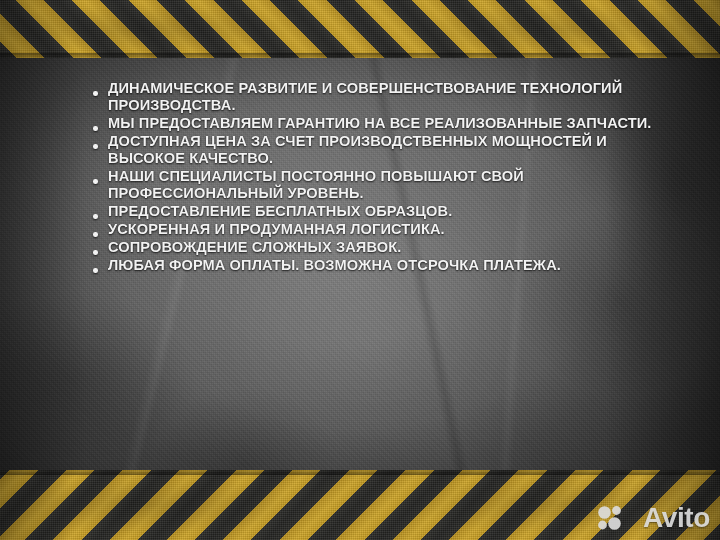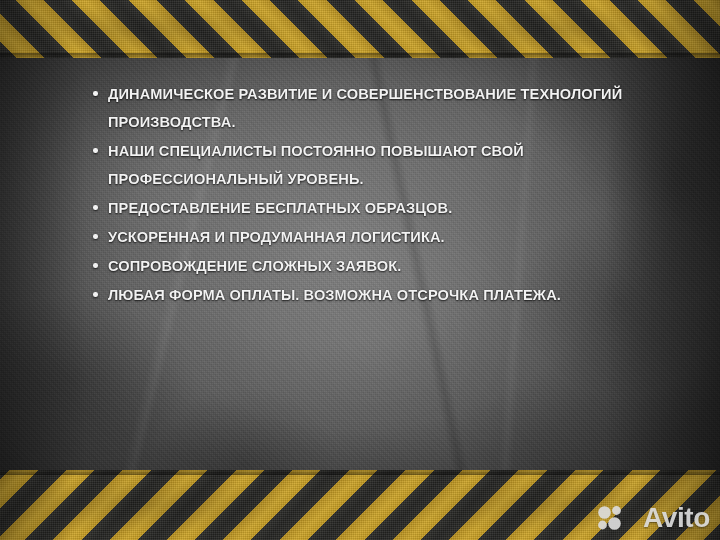--- a/index.html
+++ b/index.html
@@ -115,21 +115,21 @@
   }
   ul.bullets { list-style:none; }
 
   ul.bullets li {
     position:relative;
     padding-left:20px;
     margin-bottom:1px;
     color:#f2f2f2;
     font-size:14.6px;
     font-weight:bold;
-    line-height:28px;
+    line-height:17px;
     letter-spacing:.1px;
     text-transform:uppercase;
     text-shadow:0 1px 2px rgba(0,0,0,.75), 0 0 1px rgba(0,0,0,.6);
   }
   ul.bullets li::before {
     content:"";
     position:absolute;
     left:5px; top:11px;
     width:4.5px; height:4.5px;
     border-radius:50%;
@@ -170,20 +170,22 @@
   <div class="hazard hazard-top">
     <div class="stripes"></div>
     <div class="stripe-grain"></div>
     <div class="stripe-shade"></div>
     <div class="stripe-edge"></div>
   </div>
 
   <div class="content">
     <ul class="bullets">
       <li>ДИНАМИЧЕСКОЕ РАЗВИТИЕ И СОВЕРШЕНСТВОВАНИЕ ТЕХНОЛОГИЙ ПРОИЗВОДСТВА.</li>
+      <li>МЫ ПРЕДОСТАВЛЯЕМ ГАРАНТИЮ НА ВСЕ РЕАЛИЗОВАННЫЕ ЗАПЧАСТИ.</li>
+      <li>ДОСТУПНАЯ ЦЕНА ЗА СЧЕТ ПРОИЗВОДСТВЕННЫХ МОЩНОСТЕЙ И ВЫСОКОЕ КАЧЕСТВО.</li>
       <li>НАШИ СПЕЦИАЛИСТЫ ПОСТОЯННО ПОВЫШАЮТ СВОЙ ПРОФЕССИОНАЛЬНЫЙ УРОВЕНЬ.</li>
       <li>ПРЕДОСТАВЛЕНИЕ БЕСПЛАТНЫХ ОБРАЗЦОВ.</li>
       <li>УСКОРЕННАЯ И ПРОДУМАННАЯ ЛОГИСТИКА.</li>
       <li>СОПРОВОЖДЕНИЕ СЛОЖНЫХ ЗАЯВОК.</li>
       <li>ЛЮБАЯ ФОРМА ОПЛАТЫ. ВОЗМОЖНА ОТСРОЧКА ПЛАТЕЖА.</li>
     </ul>
   </div>
 
   <div class="hazard hazard-bottom">
     <div class="stripes"></div>

